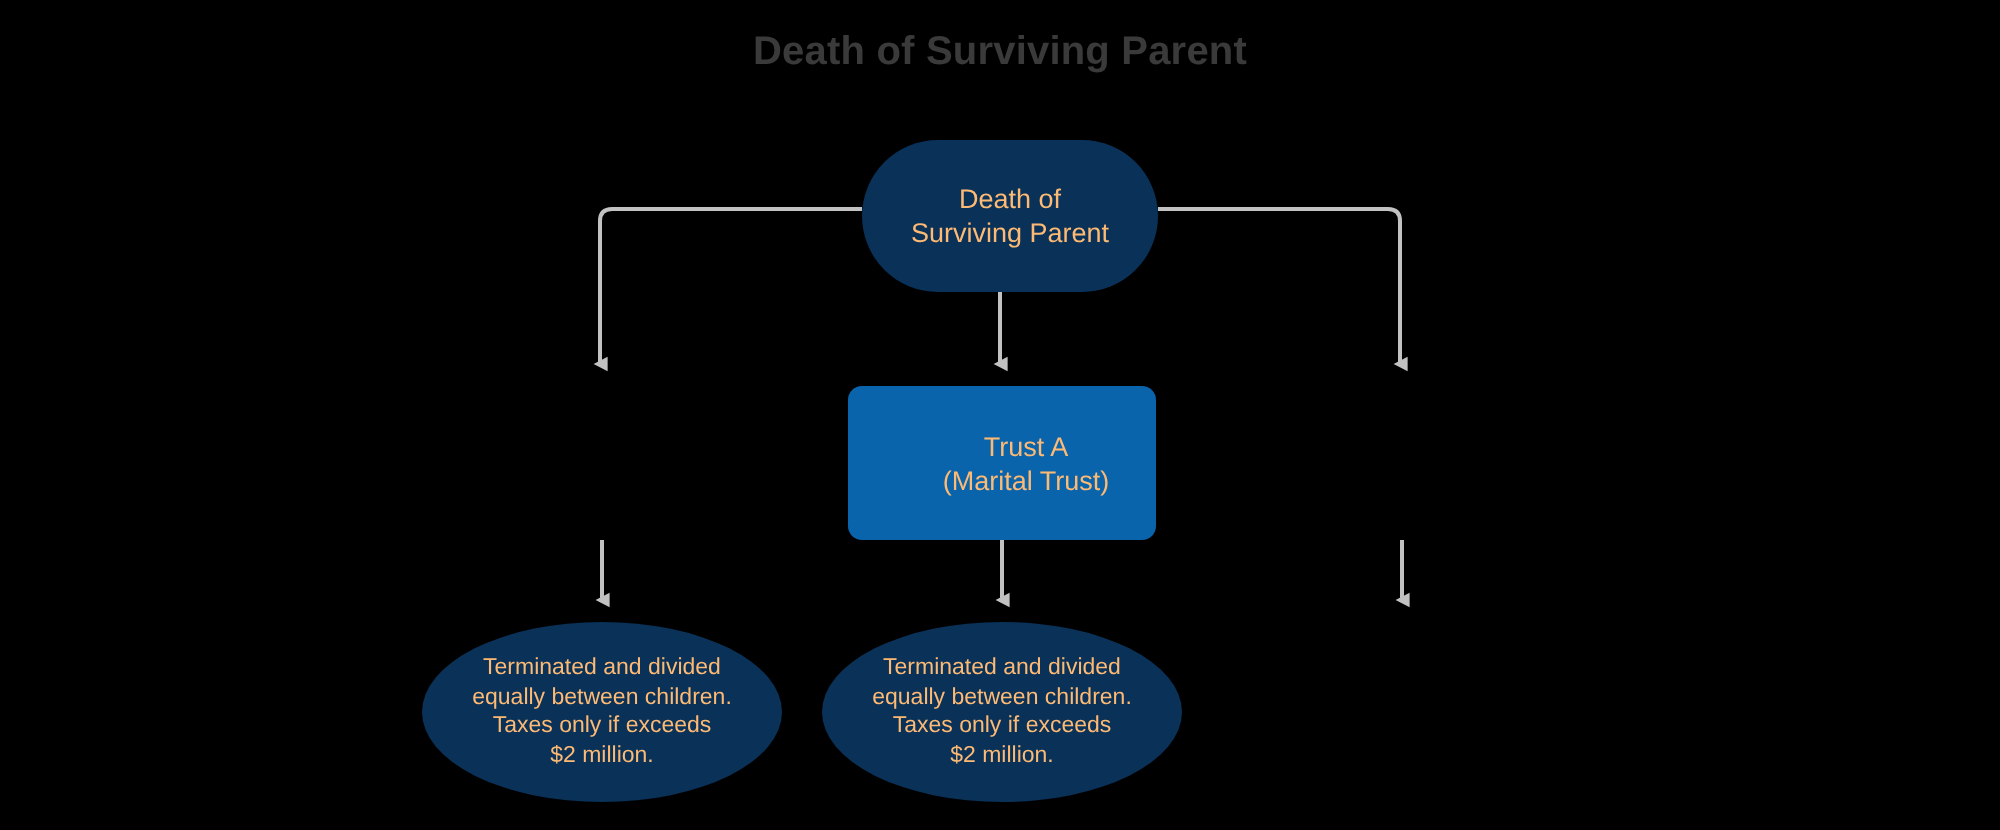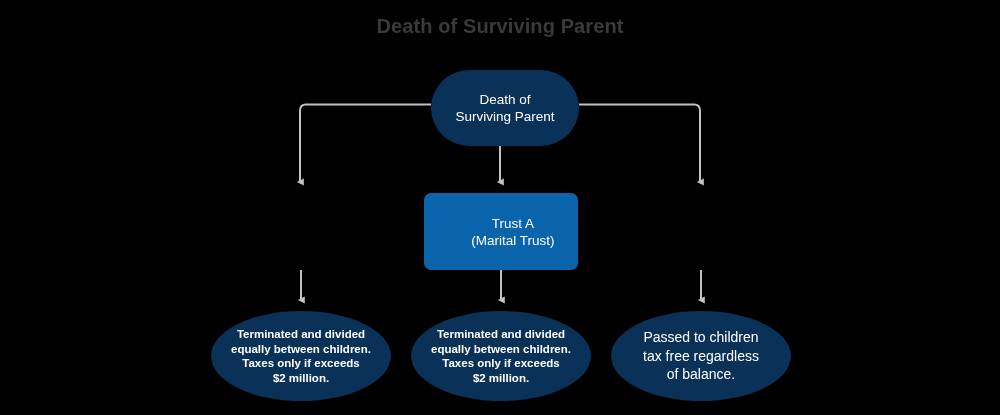--- a/index.html
+++ b/index.html
@@ -48,21 +48,21 @@
     pointer-events: none;
   }
 
   
   .node {
     position: absolute;
     display: flex;
     align-items: center;
     justify-content: center;
     text-align: center;
-    color: #ffffff;
+    color: #fdba74;
     box-sizing: border-box;
   }
 
   .node-root {
     left: 431px;
     top: 70px;
     width: 148px;
     height: 76px;
     background: #0a3158;
     border-radius: 38px;
@@ -92,21 +92,21 @@
     background: #0a3158;
     border-radius: 50% / 50%;
   }
   .node-ellipse.e1 { left: 211px; }
   .node-ellipse.e2 { left: 411px; }
   .node-ellipse.e3 { left: 611px; }
 
   .small-text {
     font-size: 11.5px;
     line-height: 14.5px;
-    font-weight: bold;
+    font-weight: normal;
     white-space: pre-line;
   }
   .med-text {
     font-size: 14px;
     line-height: 18.5px;
     font-weight: normal;
     white-space: pre-line;
   }
   .node-label {
     white-space: pre-line;
@@ -153,19 +153,14 @@
 equally between children.
 Taxes only if exceeds
 $2 million.</span>
   </div>
   <div class="node node-ellipse e2">
     <span class="node-label small-text">Terminated and divided
 equally between children.
 Taxes only if exceeds
 $2 million.</span>
   </div>
-  <div class="node node-ellipse e3">
-    <span class="node-label med-text">Passed to children
-tax free regardless
-of balance.</span>
-  </div>
 
 </div>
 
 </body></html>

